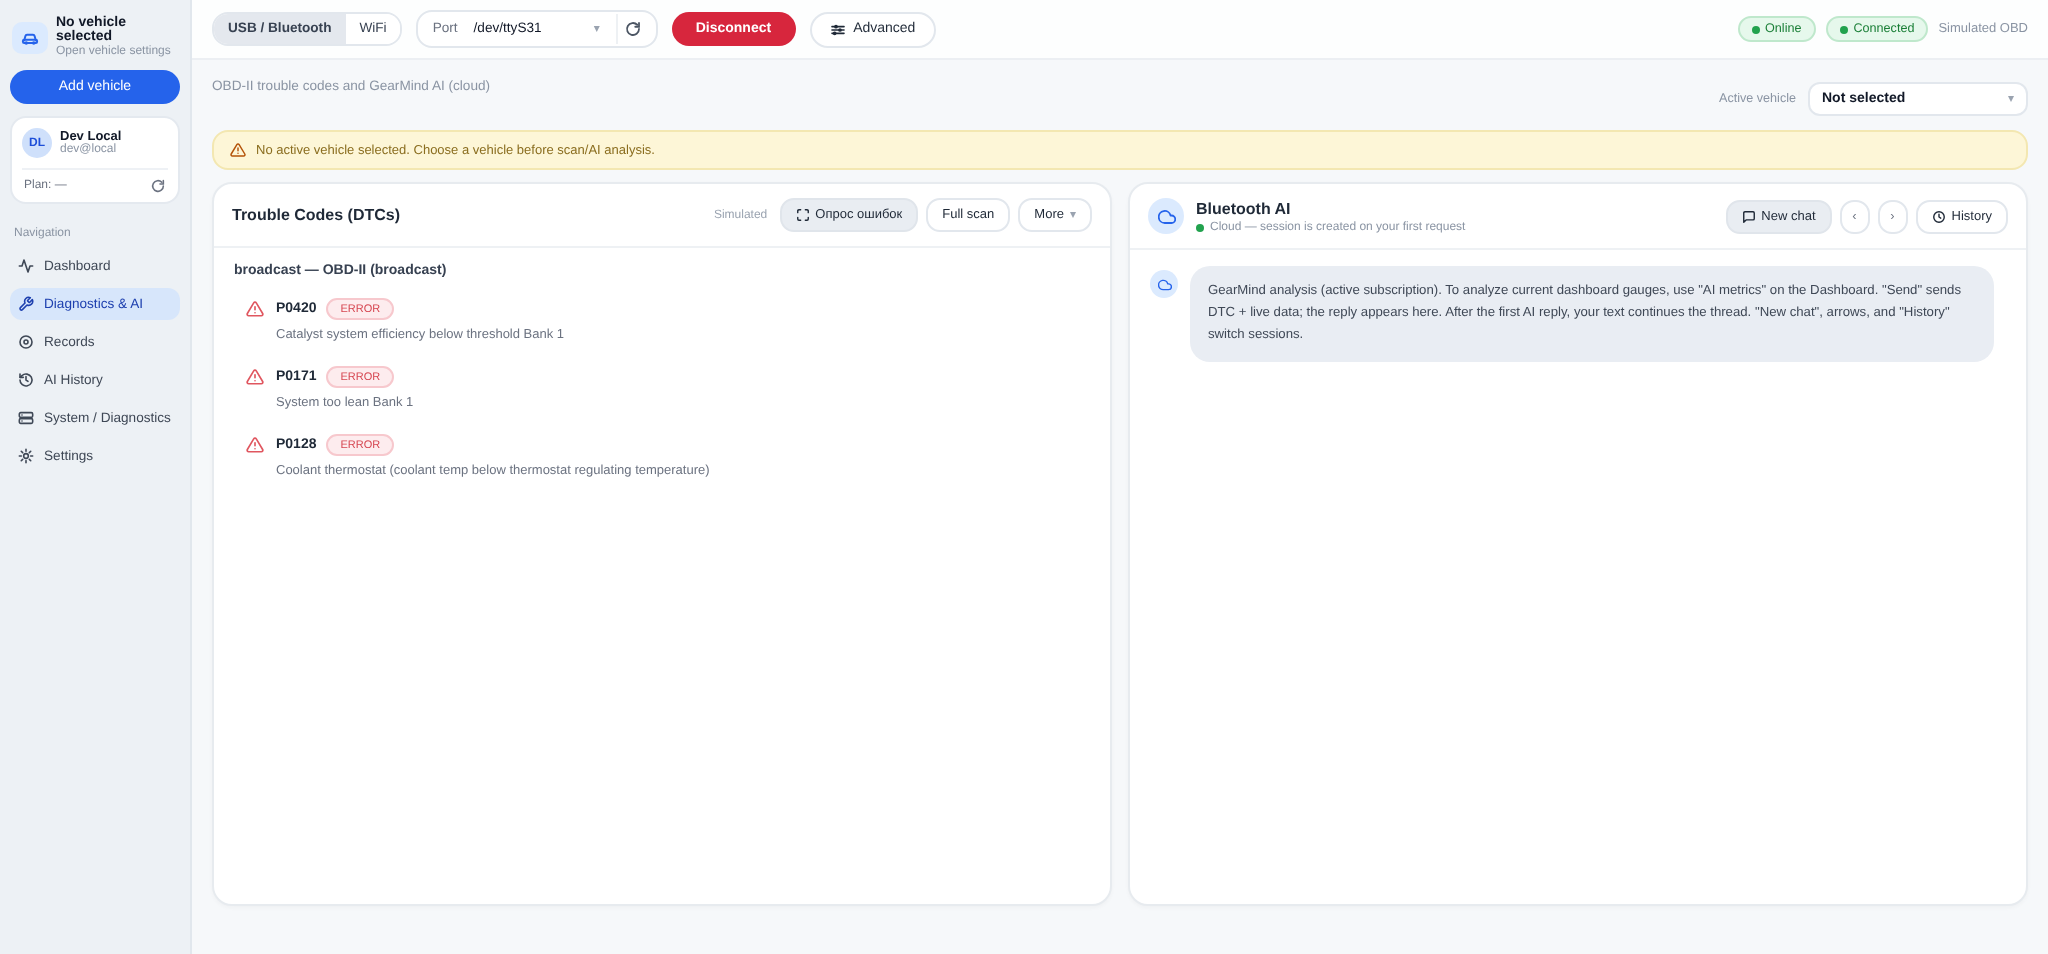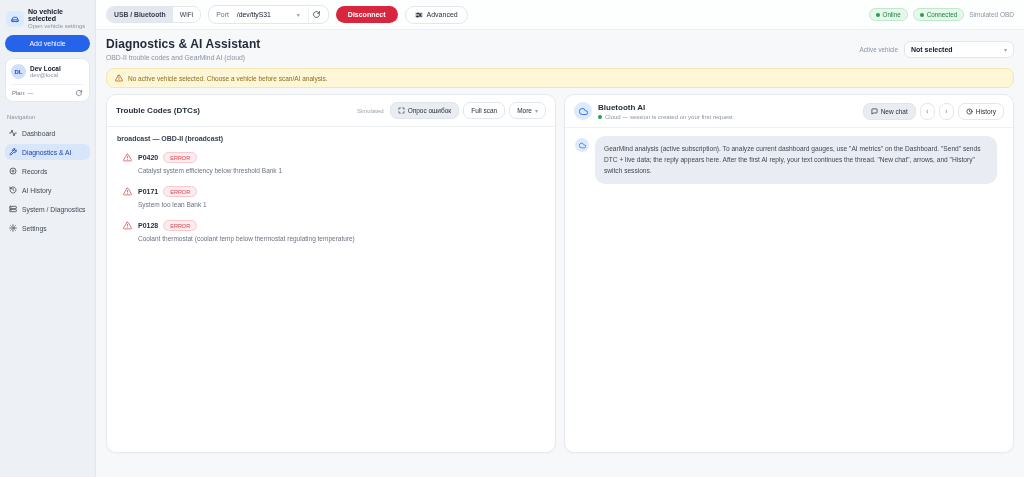--- a/index.html
+++ b/index.html
@@ -211,21 +211,20 @@
       <span class="badge">
           <span class="dot"></span>
           <span>Connected</span>
         </span>
       <span class="mode-text">Simulated OBD</span>
     </div>
   </div>
 
   <div class="page-head">
     <div>
-      <div class="page-title">Diagnostics &amp; AI Assistant</div>
       <div class="page-sub">OBD-II trouble codes and GearMind AI (cloud)</div>
     </div>
     <div class="active-veh">
       <span class="active-veh-label">Active vehicle</span>
       <span class="veh-select">
         <span>Not selected</span>
         <span class="chev">▾</span>
       </span>
     </div>
   </div>

